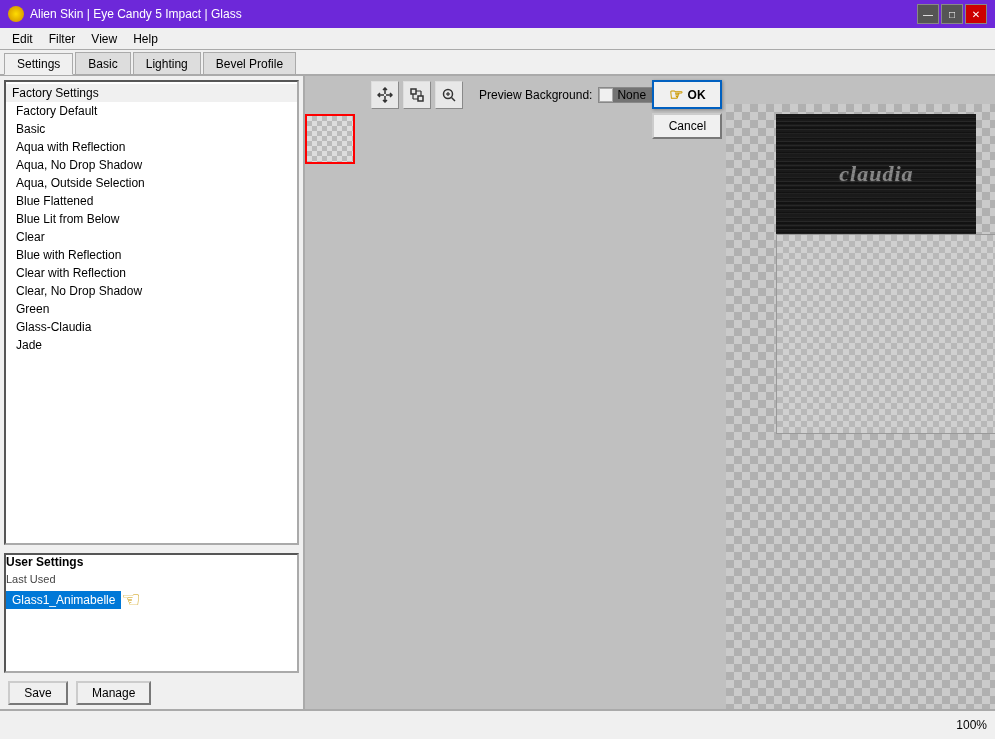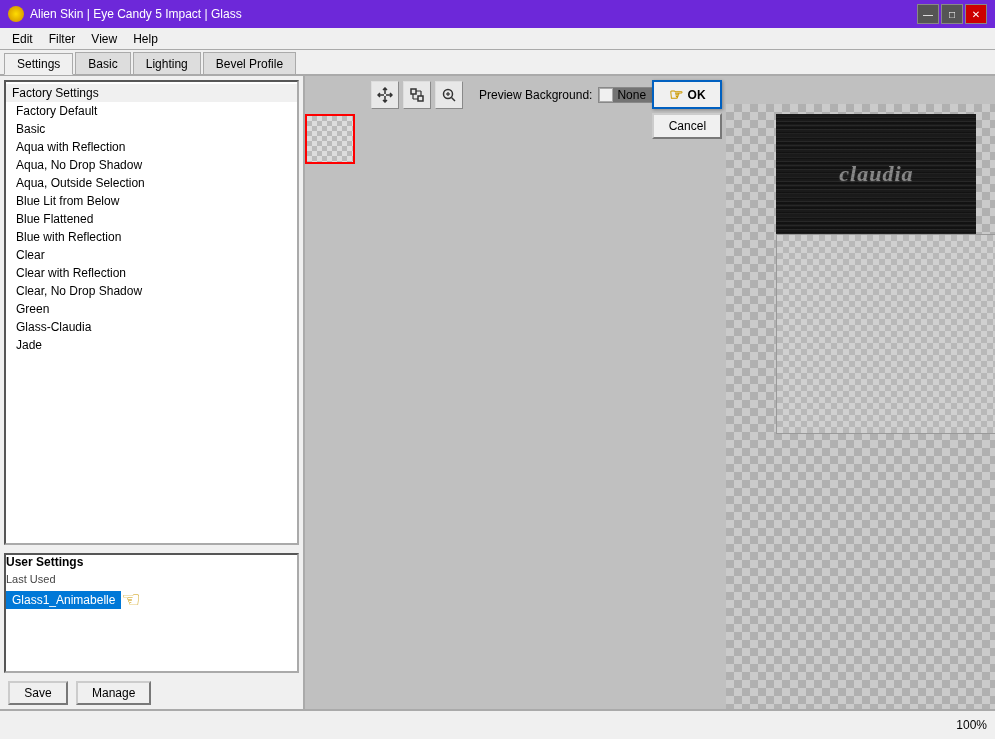--- a/index.html
+++ b/index.html
@@ -290,24 +290,24 @@
 
   <div class="left-panel">
 
     <div class="settings-list">
       <div class="settings-group-header">Factory Settings</div>
       <div class="settings-item">Factory Default</div>
       <div class="settings-item">Basic</div>
       <div class="settings-item">Aqua with Reflection</div>
       <div class="settings-item">Aqua, No Drop Shadow</div>
       <div class="settings-item">Aqua, Outside Selection</div>
+      <div class="settings-item">Blue Flattened</div>
       <div class="settings-item">Blue Lit from Below</div>
-      <div class="settings-item">Blue Flattened</div>
+      <div class="settings-item">Clear</div>
       <div class="settings-item">Blue with Reflection</div>
-      <div class="settings-item">Clear</div>
       <div class="settings-item">Clear with Reflection</div>
       <div class="settings-item">Clear, No Drop Shadow</div>
       <div class="settings-item">Green</div>
       <div class="settings-item">Glass-Claudia</div>
       <div class="settings-item">Jade</div>
     </div>
 
     <div class="user-settings">
       <div class="section-title">User Settings</div>
       <div class="section-subtitle">Last Used</div>

